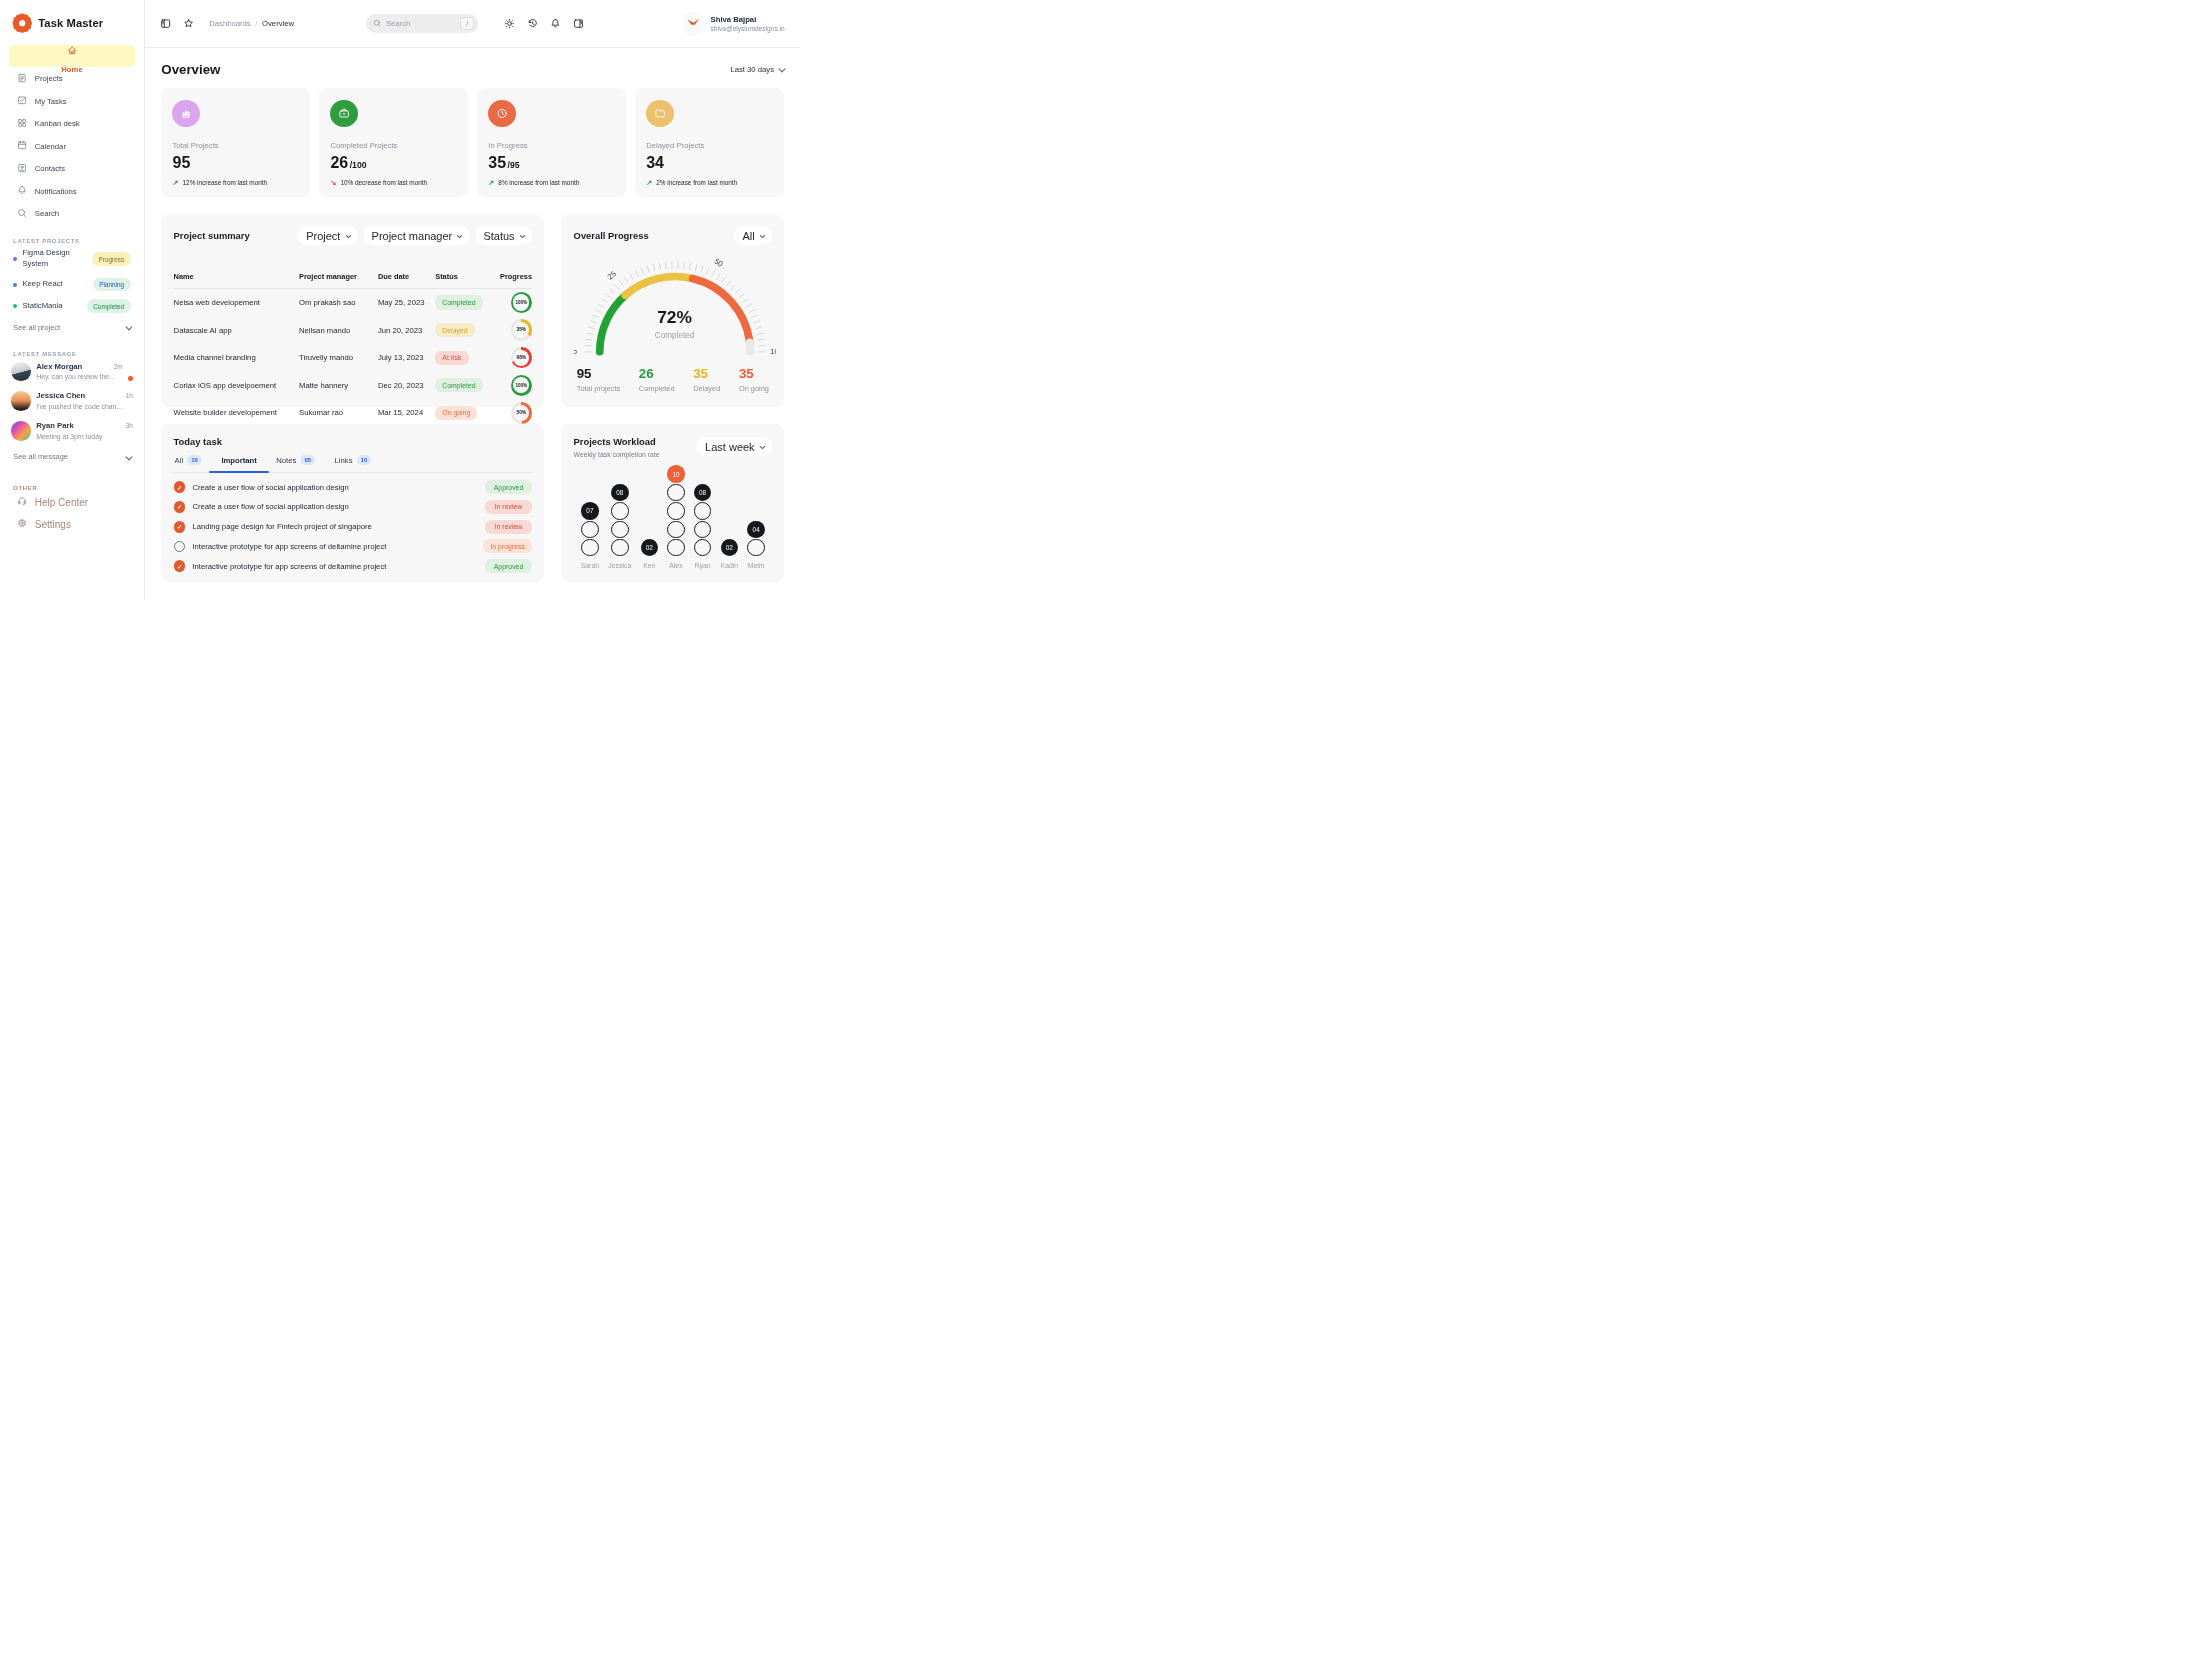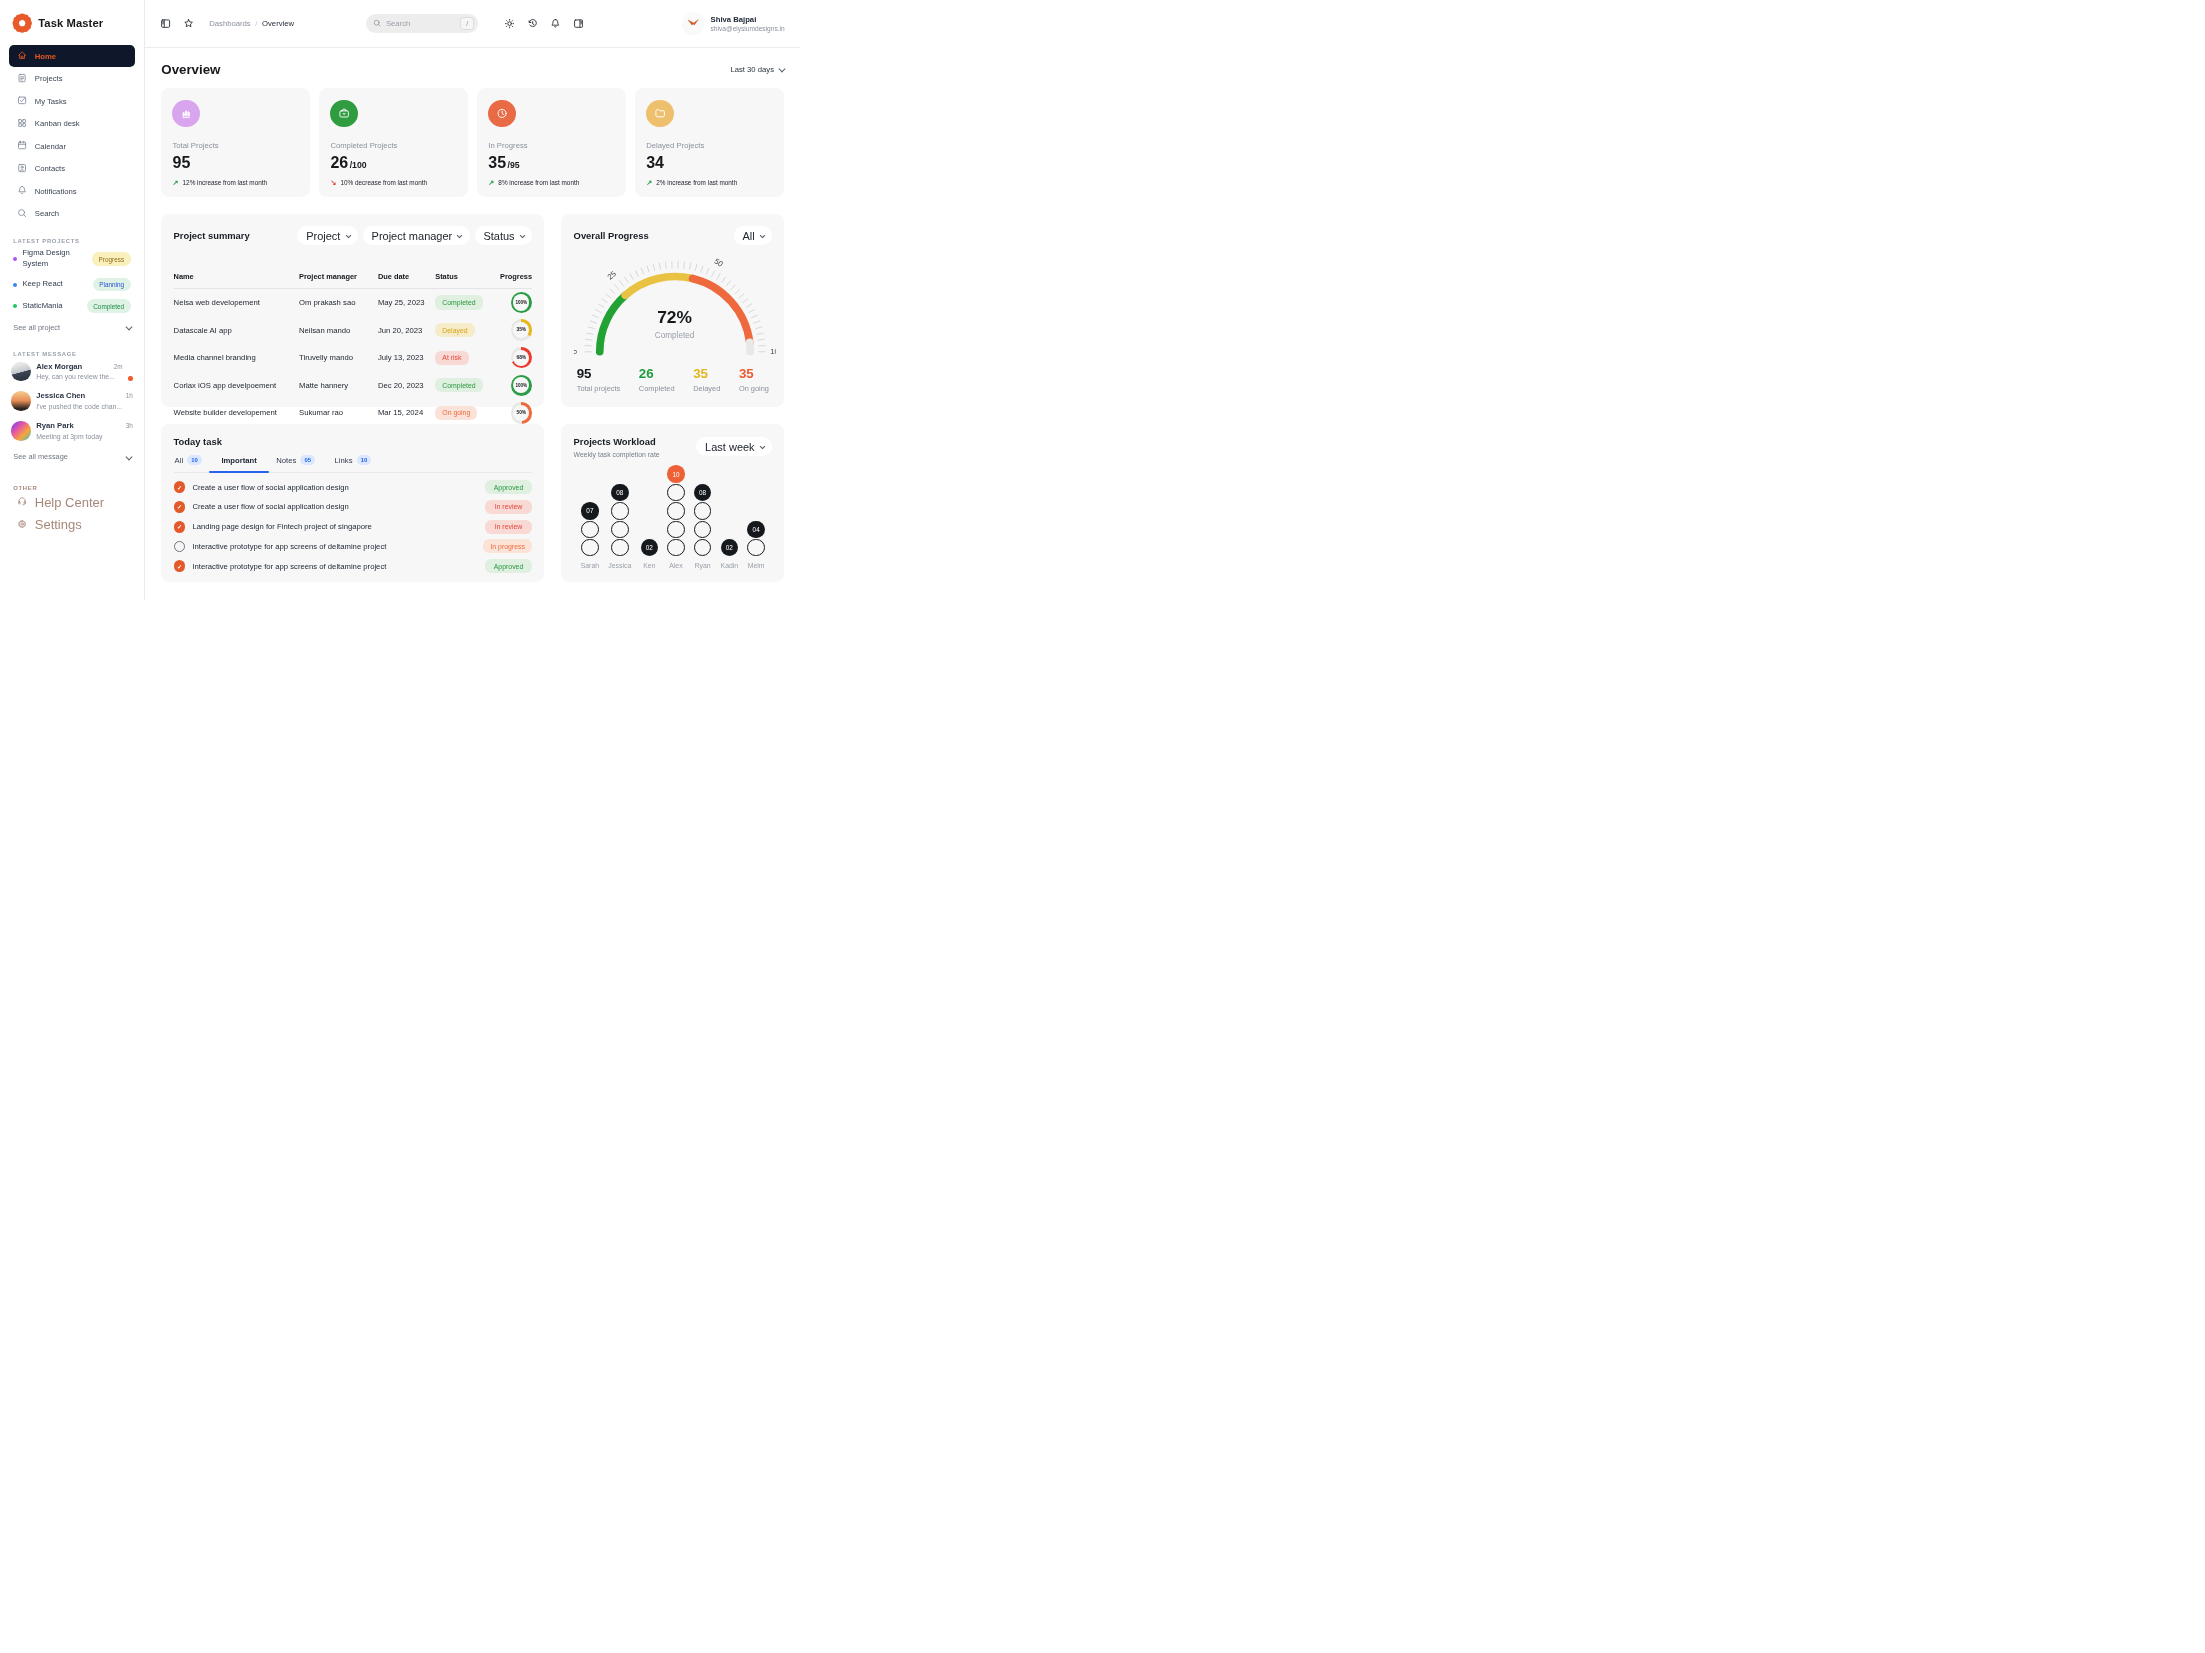--- a/index.html
+++ b/index.html
@@ -11,21 +11,21 @@
   .sidebar { position:absolute; left:0; top:0; bottom:0; width:145px; background:#fff;
              border-right:0.5px solid #ebebec; padding:0 9.2px; }
   .logo-row { display:flex; align-items:center; gap:5.6px; padding:13.3px 3.1px 11.2px; }
   .logo-glyph { width:20.4px; height:20.4px; flex:0 0 auto; }
   .logo-name { font-size:11.2px; font-weight:bold; color:#16181b; letter-spacing:0.1px; }
 
   .nav-item { display:flex; align-items:center; gap:7.7px; height:22.5px; padding:0 7.7px;
               border-radius:5.1px; color:#3c4554; font-size:7.7px; cursor:pointer; }
   .nav-item svg { width:10.2px; height:10.2px; stroke:#7c8594; fill:none; stroke-width:1.6;
                   stroke-linecap:round; stroke-linejoin:round; flex:0 0 auto; }
-  .nav-item.active { background:#0f172a; color:#e4581f; font-weight:bold; }
+  .nav-item.active { background:#fef9c3; color:#e4581f; font-weight:bold;flex-direction:column; }
   .nav-item.active svg { stroke:#e4581f; }
 
   .side-label { font-size:5.9px; font-weight:bold; letter-spacing:0.7px; color:#99a0aa;
                 padding:0 4.1px; margin-top:13.3px; }
   .side-proj { display:flex; align-items:center; gap:5.1px; padding:4.1px 4.1px; min-height:21.4px; }
   .dot { width:4.1px; height:4.1px; border-radius:50%; flex:0 0 auto; }
   .dot-purple { background:#a855f7; } .dot-blue { background:#3b82f6; } .dot-green { background:#22c55e; }
   .side-proj-name { flex:1; font-size:7.7px; color:#2e3a4e; line-height:1.4; }
   .badge { font-size:6.4px; padding:3.1px 6.6px; border-radius:7.7px; flex:0 0 auto; }
   .b-progress { background:#faf0bc; color:#8f6c1e; }
@@ -41,21 +41,21 @@
   .av-jessica { background:linear-gradient(180deg,#f4cd90 0%,#e88f55 48%,#2d2420 88%); }
   .av-ryan { background:linear-gradient(135deg,#7a3df0 5%,#e85aa0 38%,#f6a53c 66%,#31c4c9 100%); }
   .msg-body { flex:1; min-width:0; }
   .msg-top { display:flex; align-items:baseline; }
   .msg-name { font-size:7.7px; font-weight:bold; color:#2b3546; flex:1; }
   .msg-time { font-size:6.4px; color:#8a919c; }
   .msg-preview { font-size:6.9px; color:#8a919c; line-height:1.45; margin-top:1.5px; max-width:87px; }
   .unread-dot { width:4.6px; height:4.6px; border-radius:50%; background:#f2592a; margin-top:14.3px; flex:0 0 auto; }
 
   .other-item { display:flex; align-items:center; gap:7.7px; height:22.5px; padding:0 7.7px;
-                color:#a5887a; font-size:13px; cursor:pointer; }
+                color:#a5887a; font-size:10px; cursor:pointer; }
   .other-item svg { width:10.2px; height:10.2px; stroke:#a5887a; fill:none; stroke-width:1.6;
                     stroke-linecap:round; stroke-linejoin:round; }
   .side-label.other { color:#a5887a; margin-top:17.4px; }
 
   
   .header { position:absolute; left:145px; right:0; top:0; height:48px; background:#fff;
             border-bottom:0.5px solid #ececee; display:flex; align-items:center; padding:0 15.3px; }
   .hicon { width:10.7px; height:10.7px; cursor:pointer; flex:0 0 auto; }
   .hicon svg { width:10.7px; height:10.7px; stroke:#2a2f38; fill:none; stroke-width:1.7;
                stroke-linecap:round; stroke-linejoin:round; }

